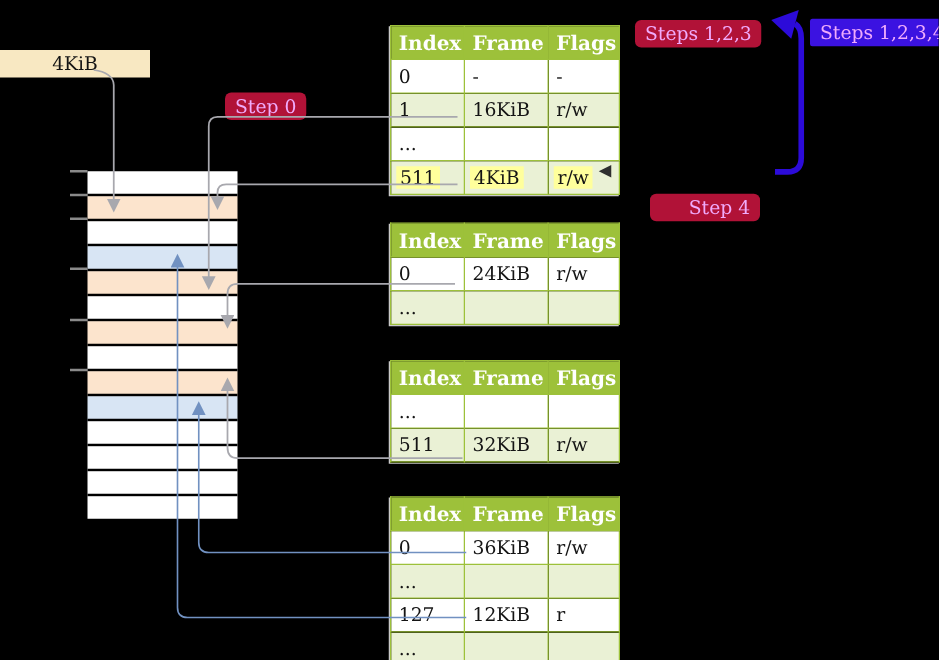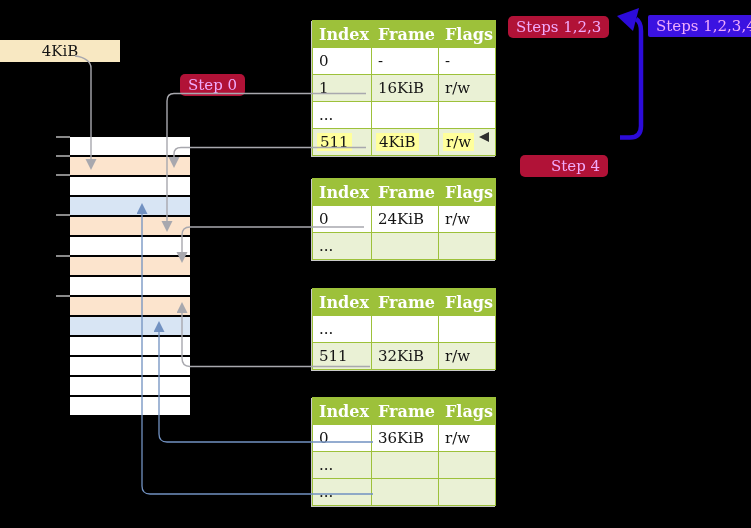--- a/index.html
+++ b/index.html
@@ -168,20 +168,25 @@
         <tr>
           <td>0</td>
           <td>36KiB</td>
           <td>r/w</td>
         </tr>
         <tr class="shaded">
           <td>...</td>
           <td></td>
           <td></td>
         </tr>
+        <tr>
+          <td>127</td>
+          <td>12KiB</td>
+          <td>r</td>
+        </tr>
         <tr class="shaded">
           <td>...</td>
           <td></td>
           <td></td>
         </tr>
       </tbody>
     </table>
 
   <svg class="overlay" width="751" height="528">
     <defs>

